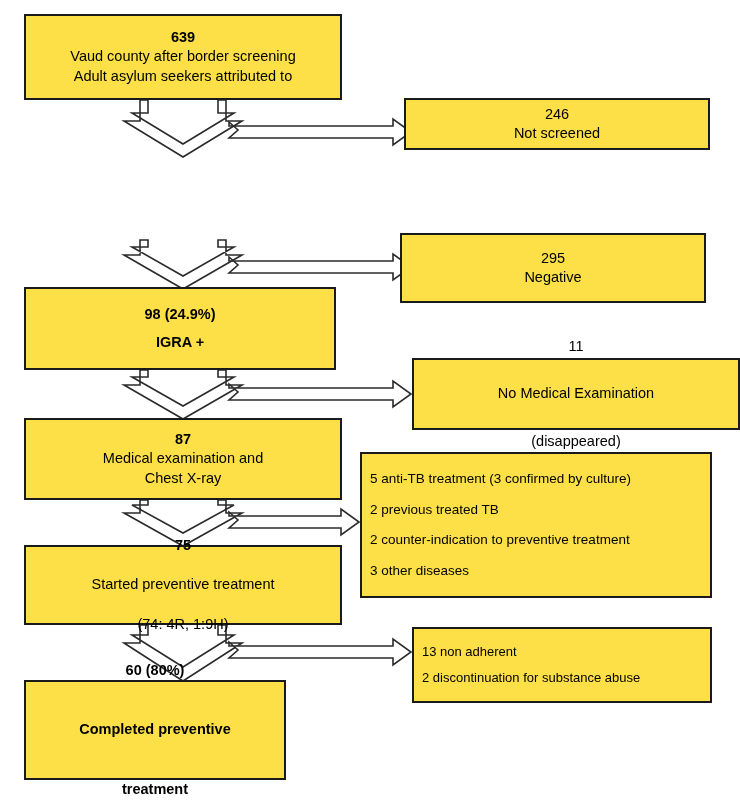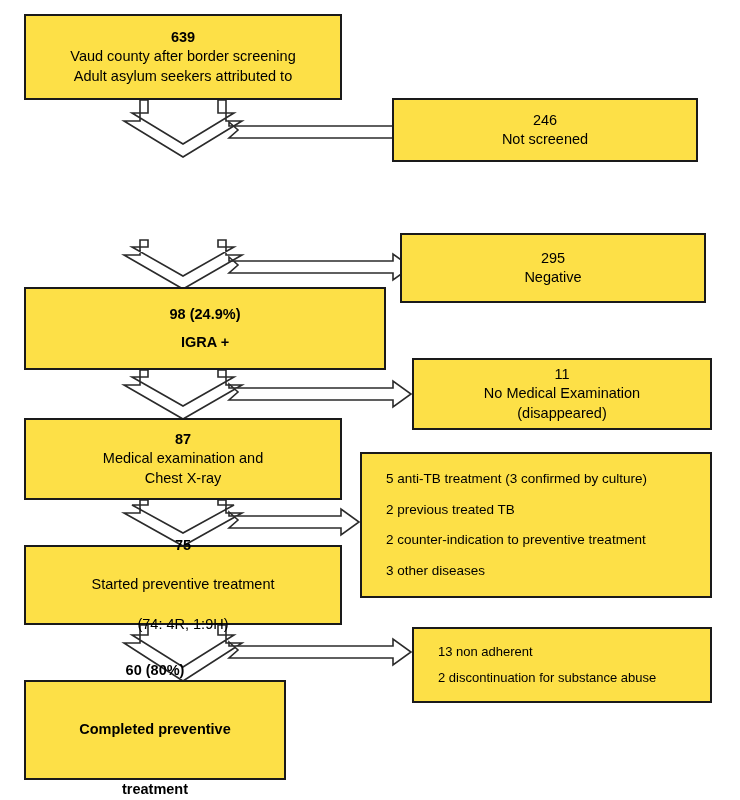--- a/index.html
+++ b/index.html
@@ -33,42 +33,42 @@
     align-items: center;
     text-align: center;
     line-height: 1.32;
     font-size: 14.5px;
     color: #000000;
   }
   .box.left-align {
     align-items: flex-start;
     text-align: left;
     justify-content: space-around;
-    padding: 10px 0 10px 24px;
+    padding: 10px 0 10px 8px;
   }
   .box .ln {
     display: block;
     white-space: nowrap;
   }
   .b { font-weight: bold; }
   .it { font-style: italic; }
   .spacer-line { display: block; height: 9px; }
 
   
   #box-639  { left: 24px;  top: 14px;  width: 318px; height: 86px; }
   #box-393  { left: 24px;  top: 155px; width: 318px; height: 85px; }
-  #box-98   { left: 24px;  top: 287px; width: 362px; height: 83px; }
+  #box-98   { left: 24px;  top: 287px; width: 312px; height: 83px; }
   #box-87   { left: 24px;  top: 418px; width: 318px; height: 82px; }
   #box-75   { left: 24px;  top: 545px; width: 318px; height: 80px; gap: 20px; }
   #box-60   { left: 24px;  top: 680px; width: 262px; height: 100px; gap: 40px; }
 
   
-  #box-246  { left: 392px; top: 98px;  width: 306px; height: 64px; }
+  #box-246  { left: 404px; top: 98px;  width: 306px; height: 52px; }
   #box-295  { left: 400px; top: 233px; width: 306px; height: 70px; }
-  #box-11   { left: 412px; top: 358px; width: 300px; height: 72px; }
+  #box-11   { left: 412px; top: 358px; width: 328px; height: 72px; gap: 28px; }
   #box-excl-87 { left: 360px; top: 452px; width: 352px; height: 146px; font-size: 13.5px; }
   #box-excl-75 { left: 412px; top: 627px; width: 300px; height: 76px; font-size: 13px; }
 
   svg.connector {
     position: absolute;
     left: 0;
     top: 0;
     width: 740px;
     height: 800px;
     pointer-events: none;

